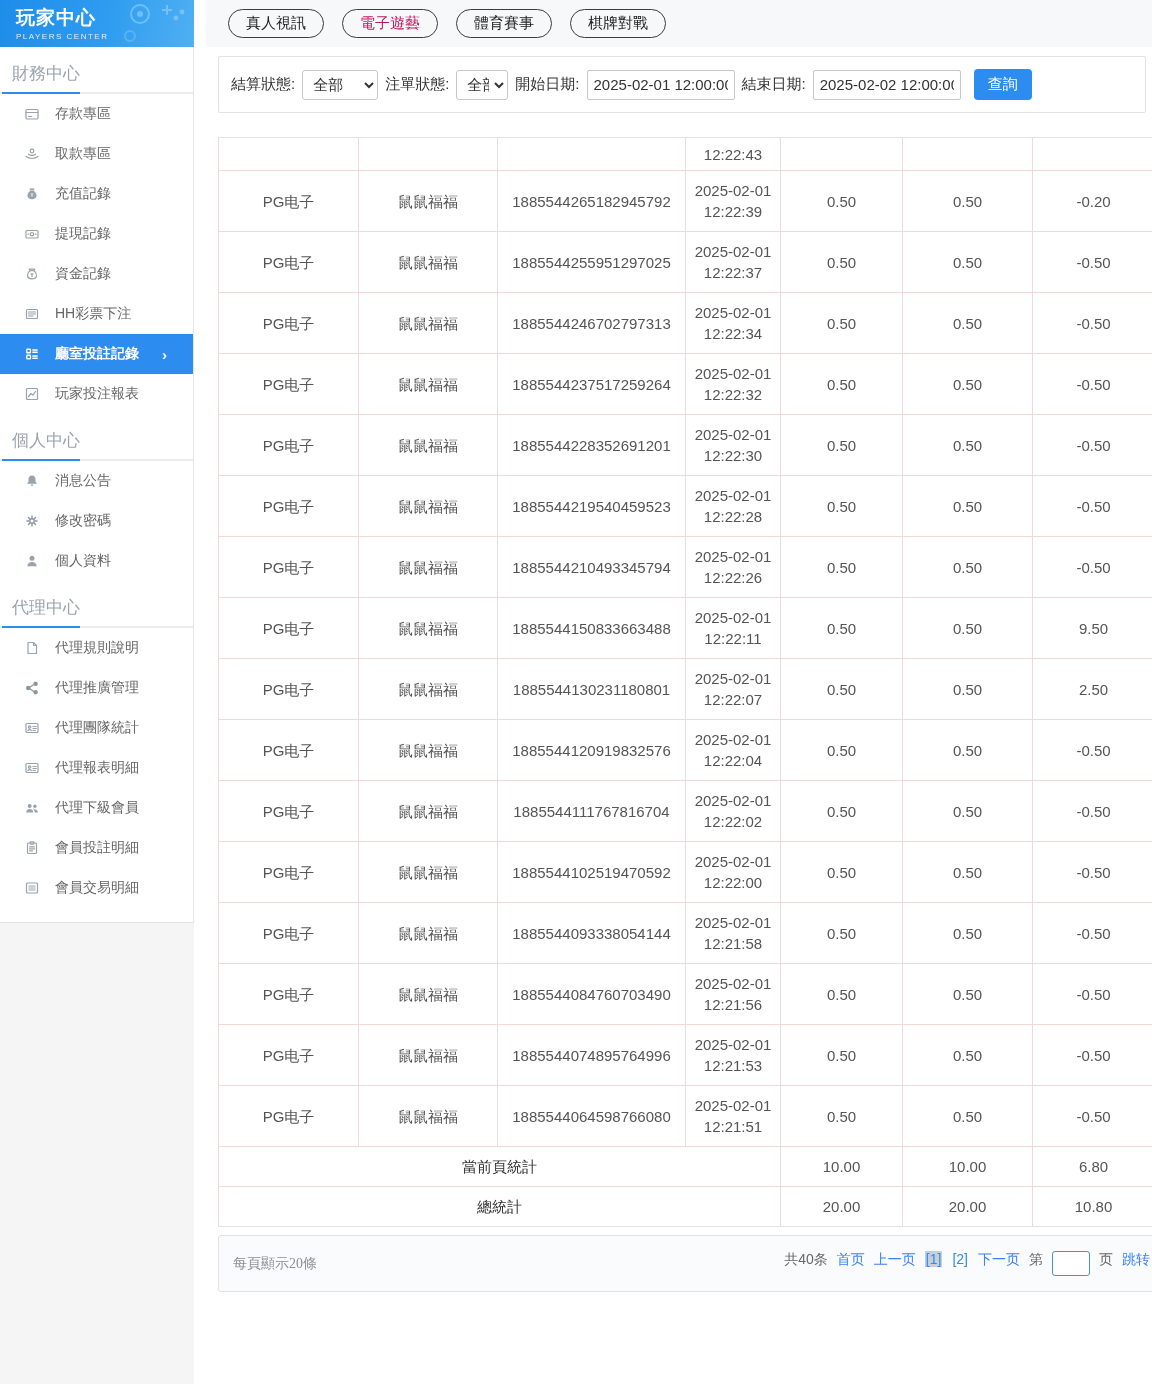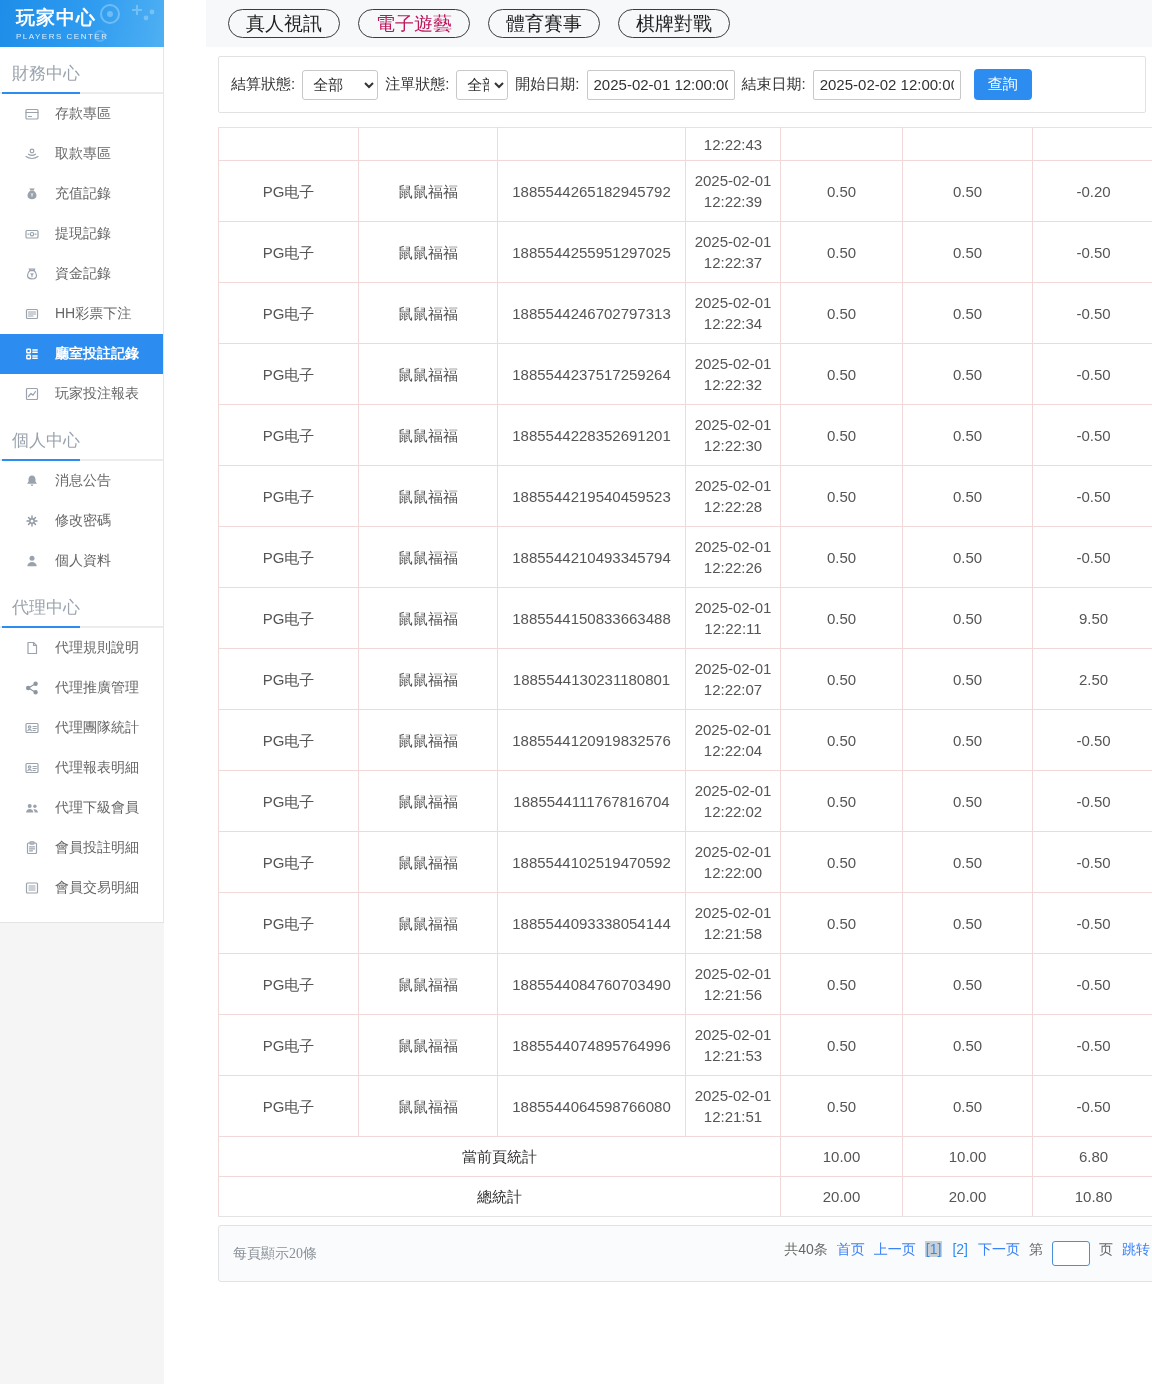--- a/index.html
+++ b/index.html
@@ -1,45 +1,45 @@
 <!DOCTYPE html>
 <html><head>
 <meta charset="utf-8">
 <style>
   * { box-sizing: border-box; margin: 0; padding: 0; }
   html, body { width: 1152px; height: 1384px; overflow: hidden; background: #fff;
     font-family: "Liberation Sans", "DejaVu Sans", sans-serif; }
 
   
-  .sidebar { position: absolute; left: 0; top: 0; width: 164px; height: 1384px; background: #f5f5f5; }
+  .sidebar { position: absolute; left: 0; top: 0; width: 194px; height: 1384px; background: #f5f5f5; }
   .side-header { position: relative; height: 47px; overflow: hidden;
     background: linear-gradient(100deg, #1d8de9 0%, #2f9cf0 55%, #4fb0f3 100%); padding: 5px 0 0 16px; }
   .side-title { color: #fff; font-size: 19px; font-weight: bold; letter-spacing: 1px; }
   .side-sub { color: rgba(255,255,255,.85); font-size: 8px; letter-spacing: 1.5px; margin-top: 1px; }
   .side-deco { position: absolute; right: 6px; top: 2px; opacity: .55; }
   .side-nav { background: #fff; border-right: 1px solid #e6e6e6; border-bottom: 1px solid #e3e3e3; padding-bottom: 14px; }
   .sec-title { color: #9aa3ad; font-size: 17px; padding: 15px 12px 7px 12px; }
   .sec-underline { height: 2px; background: #ececec; position: relative; }
   .sec-underline .blue { position: absolute; left: 2px; top: 0; width: 78px; height: 2px; background: #2d8cf0; }
   .nav-item { height: 40px; display: flex; align-items: center; padding-left: 24px; cursor: pointer; position: relative; }
   .nav-item .nicon { width: 16px; height: 16px; display: inline-block; flex: 0 0 16px; }
   .nav-item .nlabel { color: #666; font-size: 14px; margin-left: 15px; white-space: nowrap; }
   .nav-item.active { background: #2d8cf0; font-weight: bold; }
   .nav-item.active .nlabel { color: #fff; }
   .nav-item .arrow { position: absolute; right: 26px; color: #fff; font-size: 15px; }
 
   
   .main { position: absolute; left: 206px; top: 0; width: 946px; height: 1384px; background: #fff; }
   .tabbar { height: 47px; background: #f6f8fa; display: flex; align-items: center; padding-left: 22px; gap: 18px; }
   .pill { border: 1.6px solid #3c3c3c; border-radius: 16px; background: transparent; height: 29px;
-    padding: 0 17px; font-size: 19px; color: #1e1e1e; cursor: pointer;
+    padding: 0 17px; font-size: 15px; color: #1e1e1e; cursor: pointer;
     font-family: "Liberation Sans", "DejaVu Sans", sans-serif; }
   .pill.active { color: #be185d; }
 
-  .filterbar { margin: 9px 6px 14px 12px; border: 1px solid #e2e2e2; border-radius: 2px;
+  .filterbar { margin: 9px 6px 24px 12px; border: 1px solid #e2e2e2; border-radius: 2px;
     padding: 12px 12px; display: flex; align-items: center; gap: 7px; font-size: 15px; color: #333; }
   .filterbar select { height: 30px; border: 1px solid #c8c8c8; border-radius: 3px; font-size: 15px;
     color: #333; background: #fff; padding: 0 2px 0 6px;
     font-family: "Liberation Sans", "DejaVu Sans", sans-serif; }
   .sel-settle { width: 76px; }
   .sel-order { width: 52px; }
   .filterbar input[type=text] { height: 30px; width: 148px; border: 1px solid #c8c8c8; border-radius: 2px;
     font-size: 15px; color: #333; padding: 0 6px; font-family: "Liberation Sans", "DejaVu Sans", sans-serif; }
   .btn-search { background: #2d8cf0; color: #fff; border: none; border-radius: 4px; height: 31px;
     padding: 0 14px; font-size: 15px; margin-left: 6px; cursor: pointer;

